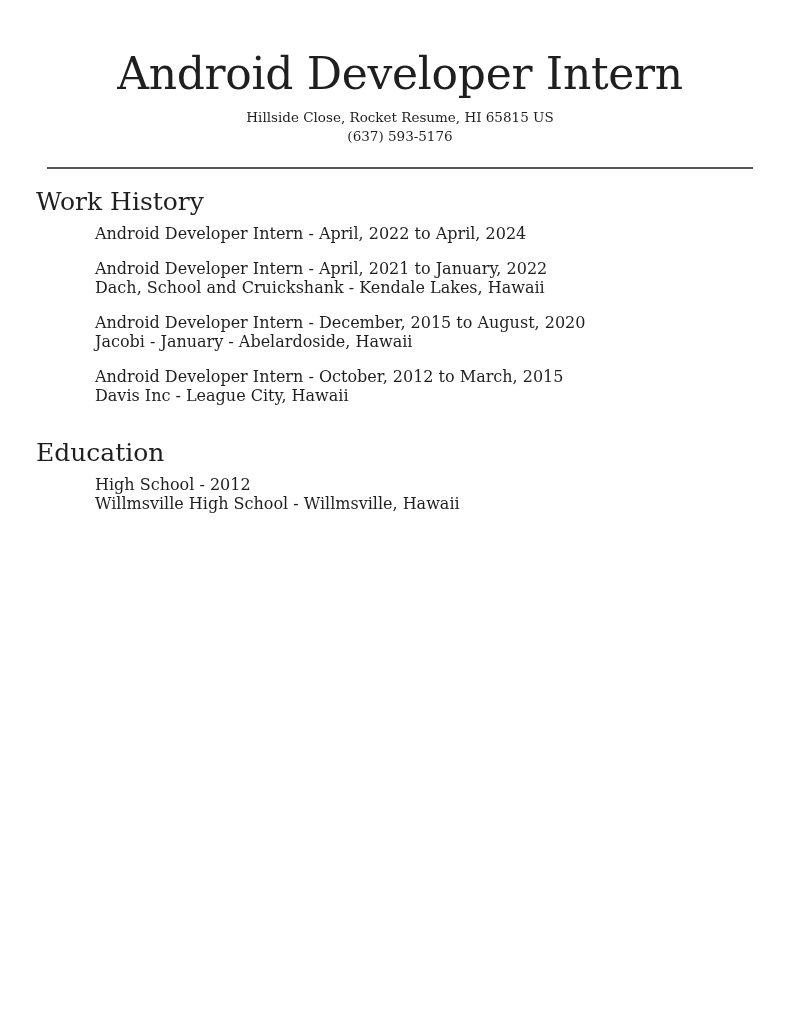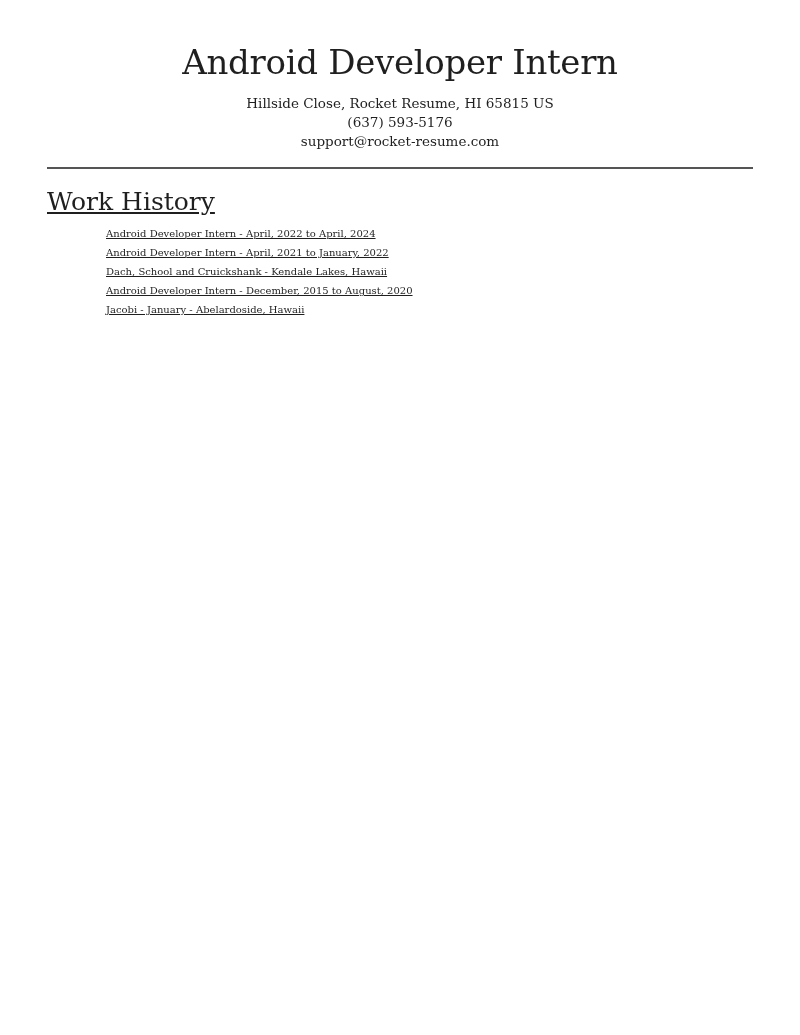--- a/index.html
+++ b/index.html
@@ -1,52 +1,62 @@
 <!DOCTYPE html>
 <html><head>
 <meta charset="utf-8">
 <style>
   html, body { margin: 0; padding: 0; background: #ffffff; }
   body { width: 800px; height: 1035px; position: relative; font-family: "DejaVu Serif", "Liberation Serif", serif; color: #1f1f1f; }
   .header { text-align: center; padding-top: 40px; }
-  .title { font-size: 34px; font-weight: normal; margin: 0; line-height: 44px; letter-spacing: -0.3px; }
+  .title { font-size: 44px; font-weight: normal; margin: 12px; line-height: 44px; letter-spacing: -0.3px; }
   .contact { font-size: 13.5px; line-height: 19px; margin-top: 10px; }
   .contact div { line-height: 19px; }
   .divider { position: absolute; left: 47px; top: 167px; width: 706px; height: 0; border-top: 2px solid #555; }
-  .section { position: absolute; left: 47px; width: 706px; text-decoration: underline; }
+  .section { position: absolute; left: 36px; width: 706px; }
   .section-title { font-size: 25px; font-weight: normal; margin: 0; line-height: 32px; }
-  .entry { margin-left: 59px; font-size: 10px; line-height: 19px; }
-  .entry + .entry { }
+  .entry { margin-left: 59px; font-size: 16px; line-height: 19px; }
+  .entry + .entry { margin-top: 16px; }
   .entries { margin-top: 6px; }
 </style>
 </head>
 <body>
 
 <div class="header">
   <h1 class="title">Android Developer Intern</h1>
   <div class="contact">
     <div>Hillside Close, Rocket Resume, HI 65815 US</div>
     <div>(637) 593-5176</div>
-    <div>support@rocket-resume.com</div>
   </div>
 </div>
 
 <div class="divider"></div>
 
 <div class="section" style="top:186px;">
   <h2 class="section-title">Work History</h2>
   <div class="entries">
     <div class="entry">
       <div>Android Developer Intern - April, 2022 to April, 2024</div>
     </div>
     <div class="entry">
       <div>Android Developer Intern - April, 2021 to January, 2022</div>
       <div>Dach, School and Cruickshank - Kendale Lakes, Hawaii</div>
     </div>
     <div class="entry">
       <div>Android Developer Intern - December, 2015 to August, 2020</div>
       <div>Jacobi - January - Abelardoside, Hawaii</div>
     </div>
+    <div class="entry">
+      <div>Android Developer Intern - October, 2012 to March, 2015</div>
+      <div>Davis Inc - League City, Hawaii</div>
+    </div>
   </div>
 </div>
 
 <div class="section" style="top:437px;">
+  <h2 class="section-title">Education</h2>
+  <div class="entries">
+    <div class="entry">
+      <div>High School - 2012</div>
+      <div>Willmsville High School - Willmsville, Hawaii</div>
+    </div>
+  </div>
 </div>
 
 </body></html>

